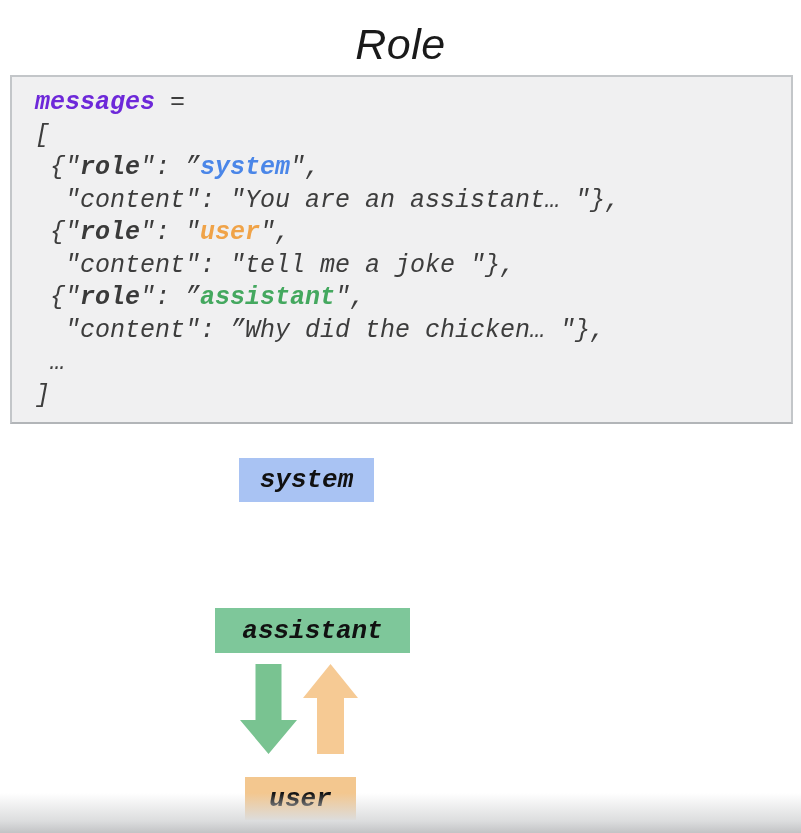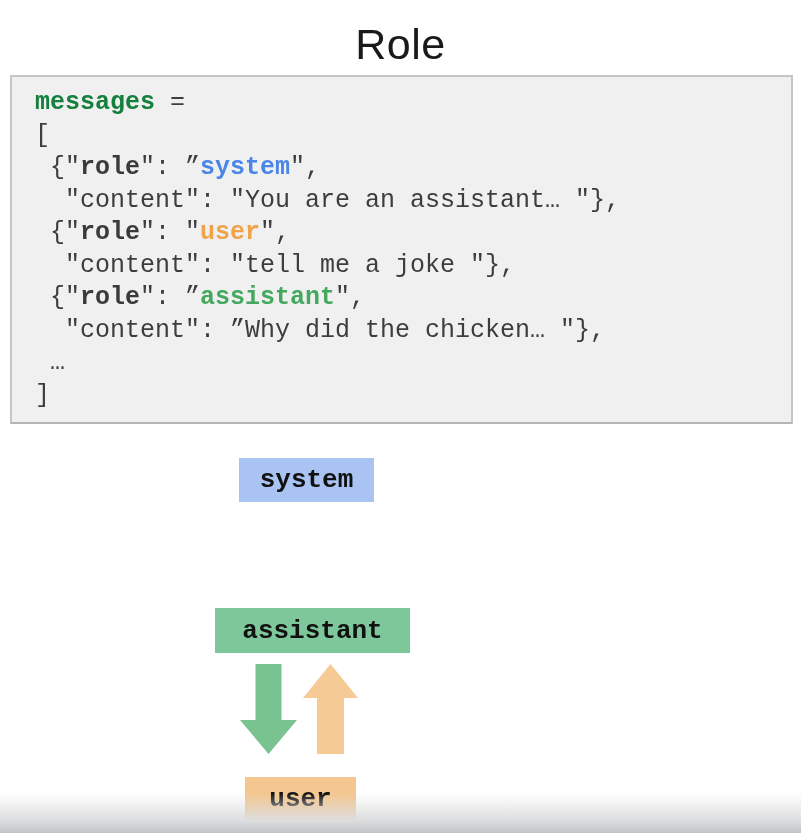--- a/index.html
+++ b/index.html
@@ -4,20 +4,21 @@
 <style>
   html, body { margin: 0; padding: 0; }
   body { font-family: "Liberation Sans", sans-serif; background: #ffffff; }
 
   .stage {
     position: relative;
     width: 801px;
     height: 833px;
     background: #ffffff;
     overflow: hidden;
+    font-style: italic;
   }
 
   .slide-title {
     position: absolute;
     top: 20px;
     left: 0;
     width: 100%;
     text-align: center;
     font-size: 43px;
     font-weight: 500;
@@ -41,21 +42,21 @@
   .code-lines {
     font-family: "Liberation Mono", "DejaVu Sans Mono", monospace;
     font-size: 25px;
     line-height: 32.5px;
     color: #3d3d3d;
     white-space: pre;
   }
   .code-line { white-space: pre; }
 
   .c-plain  { color: #3d3d3d; }
-  .c-kw     { color: #15803d; font-weight: bold; }
+  .c-kw     { color: #6d28d9; font-weight: bold; }
   .c-key    { color: #3a3a3a; font-weight: bold; }
   .c-blue   { color: #4a86e8; font-weight: bold; }
   .c-orange { color: #f0a348; font-weight: bold; }
   .c-green  { color: #44a85f; font-weight: bold; }
 
   .role-box {
     position: absolute;
     display: flex;
     align-items: center;
     justify-content: center;

